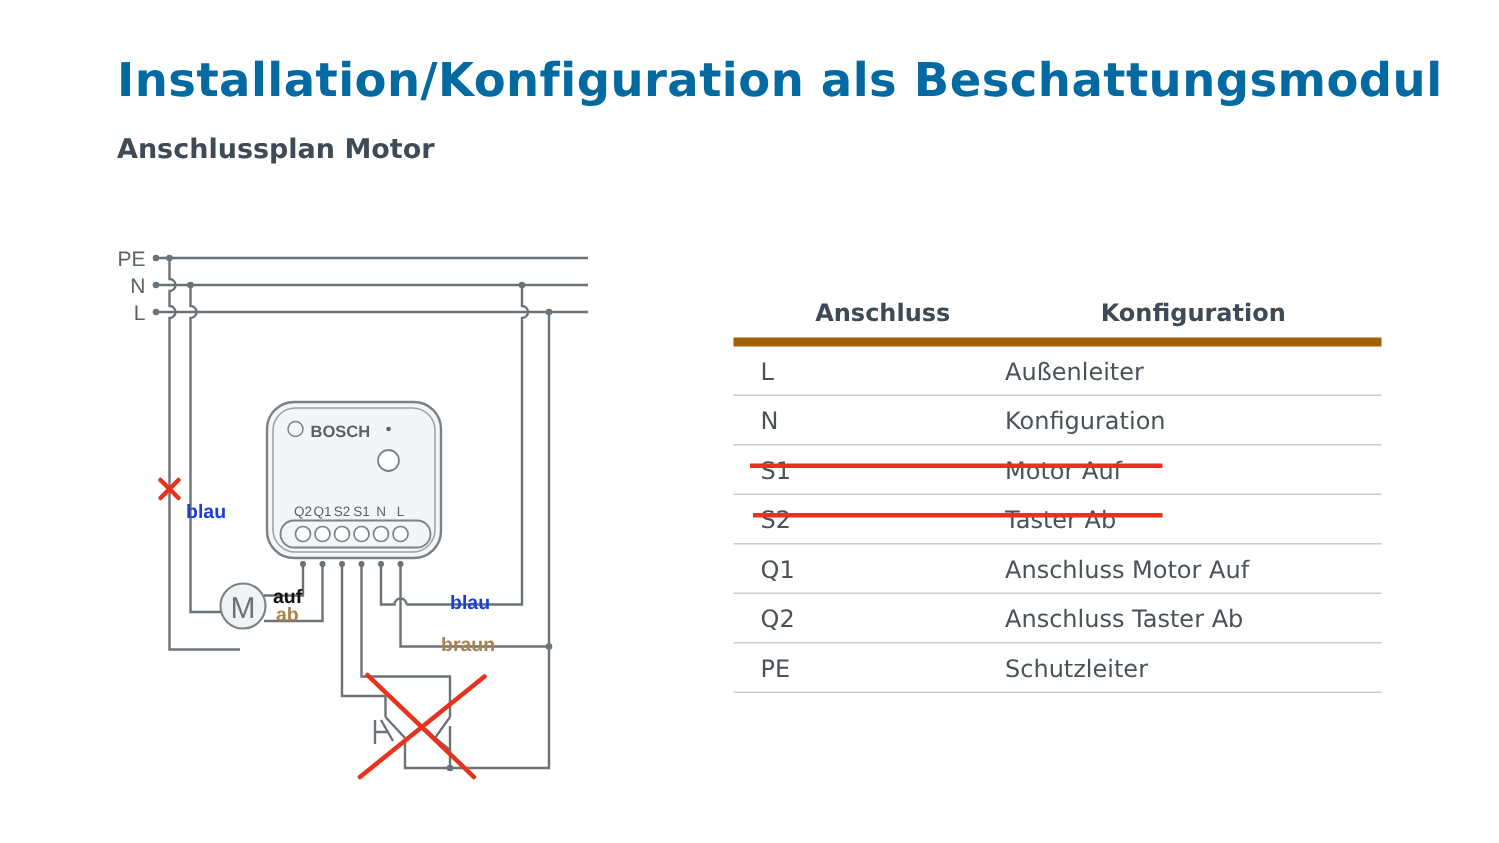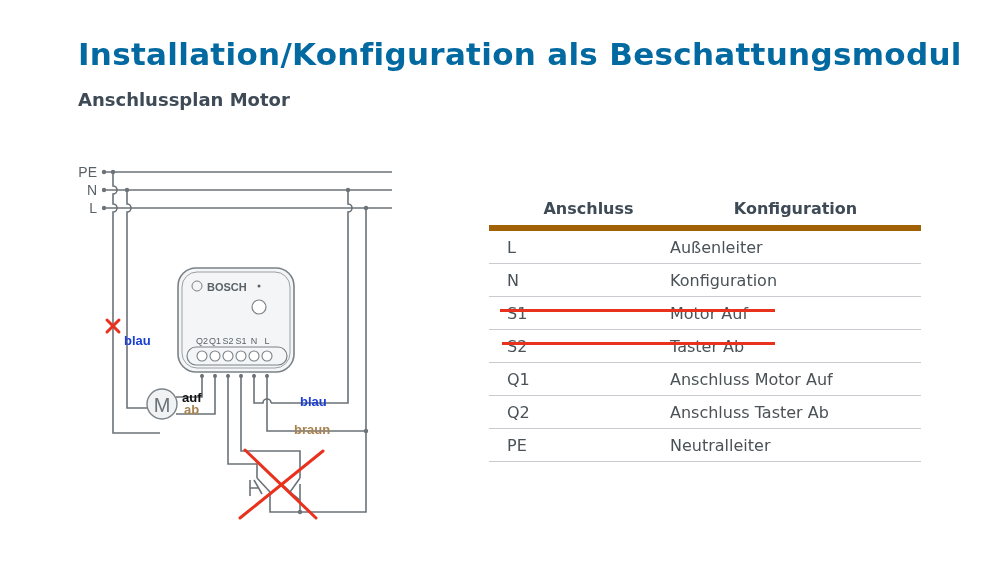--- a/index.html
+++ b/index.html
@@ -155,19 +155,19 @@
     <tr>
         <td>Q1</td>
         <td class="c2">Anschluss Motor Auf</td>
       </tr>
     <tr>
         <td>Q2</td>
         <td class="c2">Anschluss Taster Ab</td>
       </tr>
     <tr>
         <td>PE</td>
-        <td class="c2">Neutralleiter</td>
+        <td class="c2">Schutzleiter</td>
       </tr>
   </tbody>
 </table>
 
 <div class="strike-line" style="left:500px; top:309px; width:275px;"></div>
 <div class="strike-line" style="left:502px; top:342px; width:273px;"></div>
 
 </body></html>

